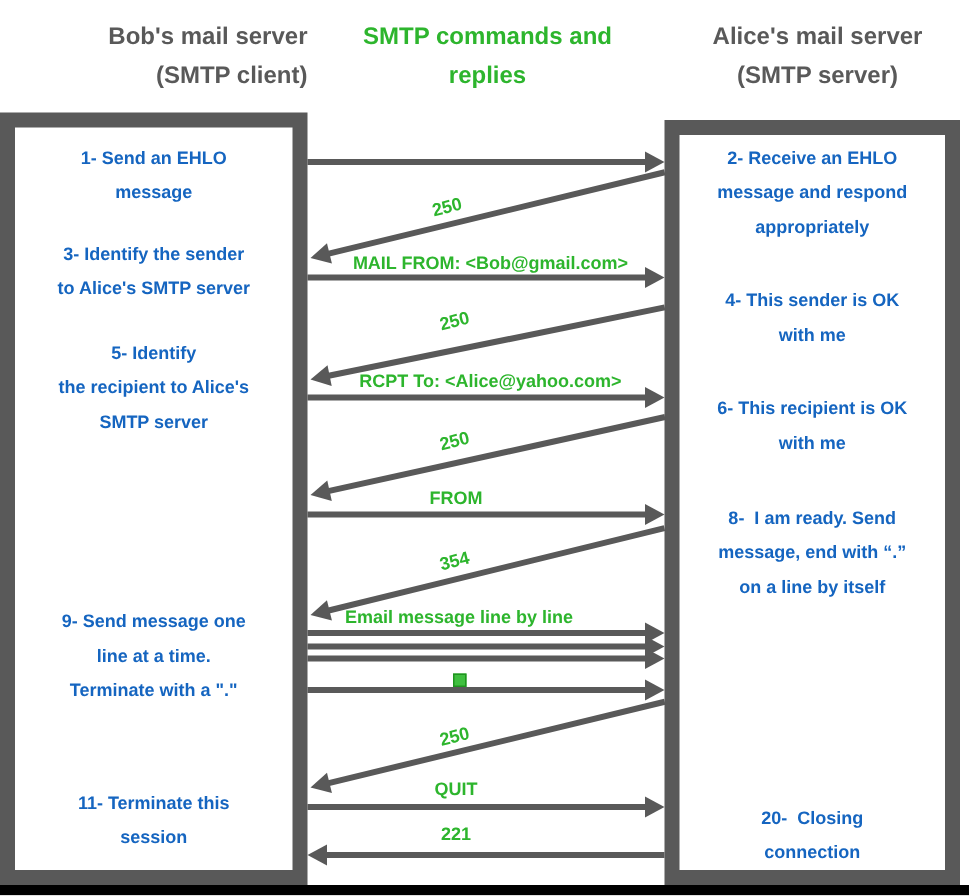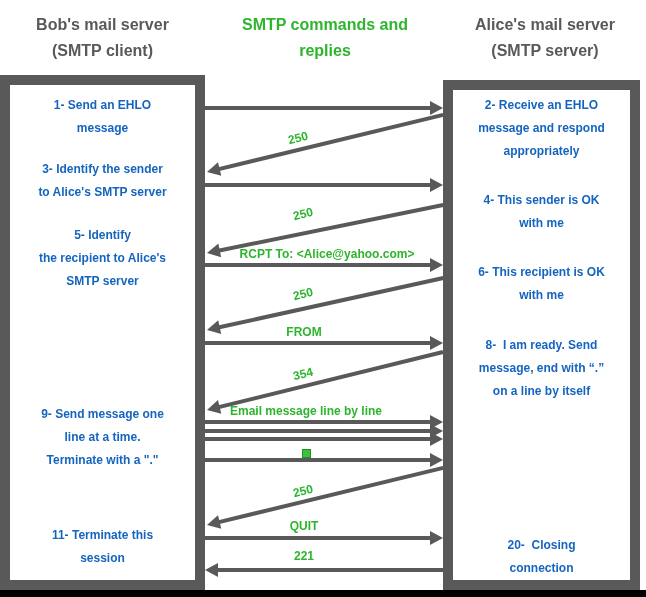--- a/index.html
+++ b/index.html
@@ -25,21 +25,21 @@
   .d-arrow{position:absolute;left:207px;height:16px;transform-origin:0 50%;}
   .d-arrow .shaft{position:absolute;left:9px;right:0;top:6px;height:4px;background:#595959;}
   .dot{position:absolute;left:302px;top:449px;width:7px;height:7px;background:#3fbf3f;border:1px solid #1f941f;}
   .footer{position:absolute;left:0;top:590px;width:646px;height:7px;background:#000000;}
 </style>
 </head>
 <body>
 
 <div class="canvas">
 
-  <div class="hdr" style="left:0;width:205px;">Bob's mail server
+  <div class="hdr" style="left:0;width:205px;text-align:right;">Bob's mail server
 (SMTP client)</div>
   <div class="hdr green" style="left:225px;width:200px;">SMTP commands and
 replies</div>
   <div class="hdr" style="left:445px;width:200px;">Alice's mail server
 (SMTP server)</div>
 
   <div class="box" style="left:0;top:75px;width:205px;height:515px;">
     <div class="step" style="top:9px;">1- Send an EHLO
 message</div>
     <div class="step" style="top:73px;">3- Identify the sender
@@ -73,20 +73,21 @@
       <i class="shaft"></i>
       <i class="head-r"></i>
     </div>
 
   <span class="msg rot" style="left:288px;top:131px;">250</span>
   <div class="d-arrow" style="top:164px;width:243px;transform:rotate(-13.6deg);">
       <i class="shaft"></i>
       <i class="head-l"></i>
     </div>
 
+  <span class="msg" style="left:208px;top:168px;">MAIL FROM: &lt;Bob@gmail.com&gt;</span>
   <div class="h-arrow right" style="top:177px;">
       <i class="shaft"></i>
       <i class="head-r"></i>
     </div>
 
   <span class="msg rot" style="left:293px;top:207px;">250</span>
   <div class="d-arrow" style="top:245px;width:241px;transform:rotate(-11.5deg);">
       <i class="shaft"></i>
       <i class="head-l"></i>
     </div>

